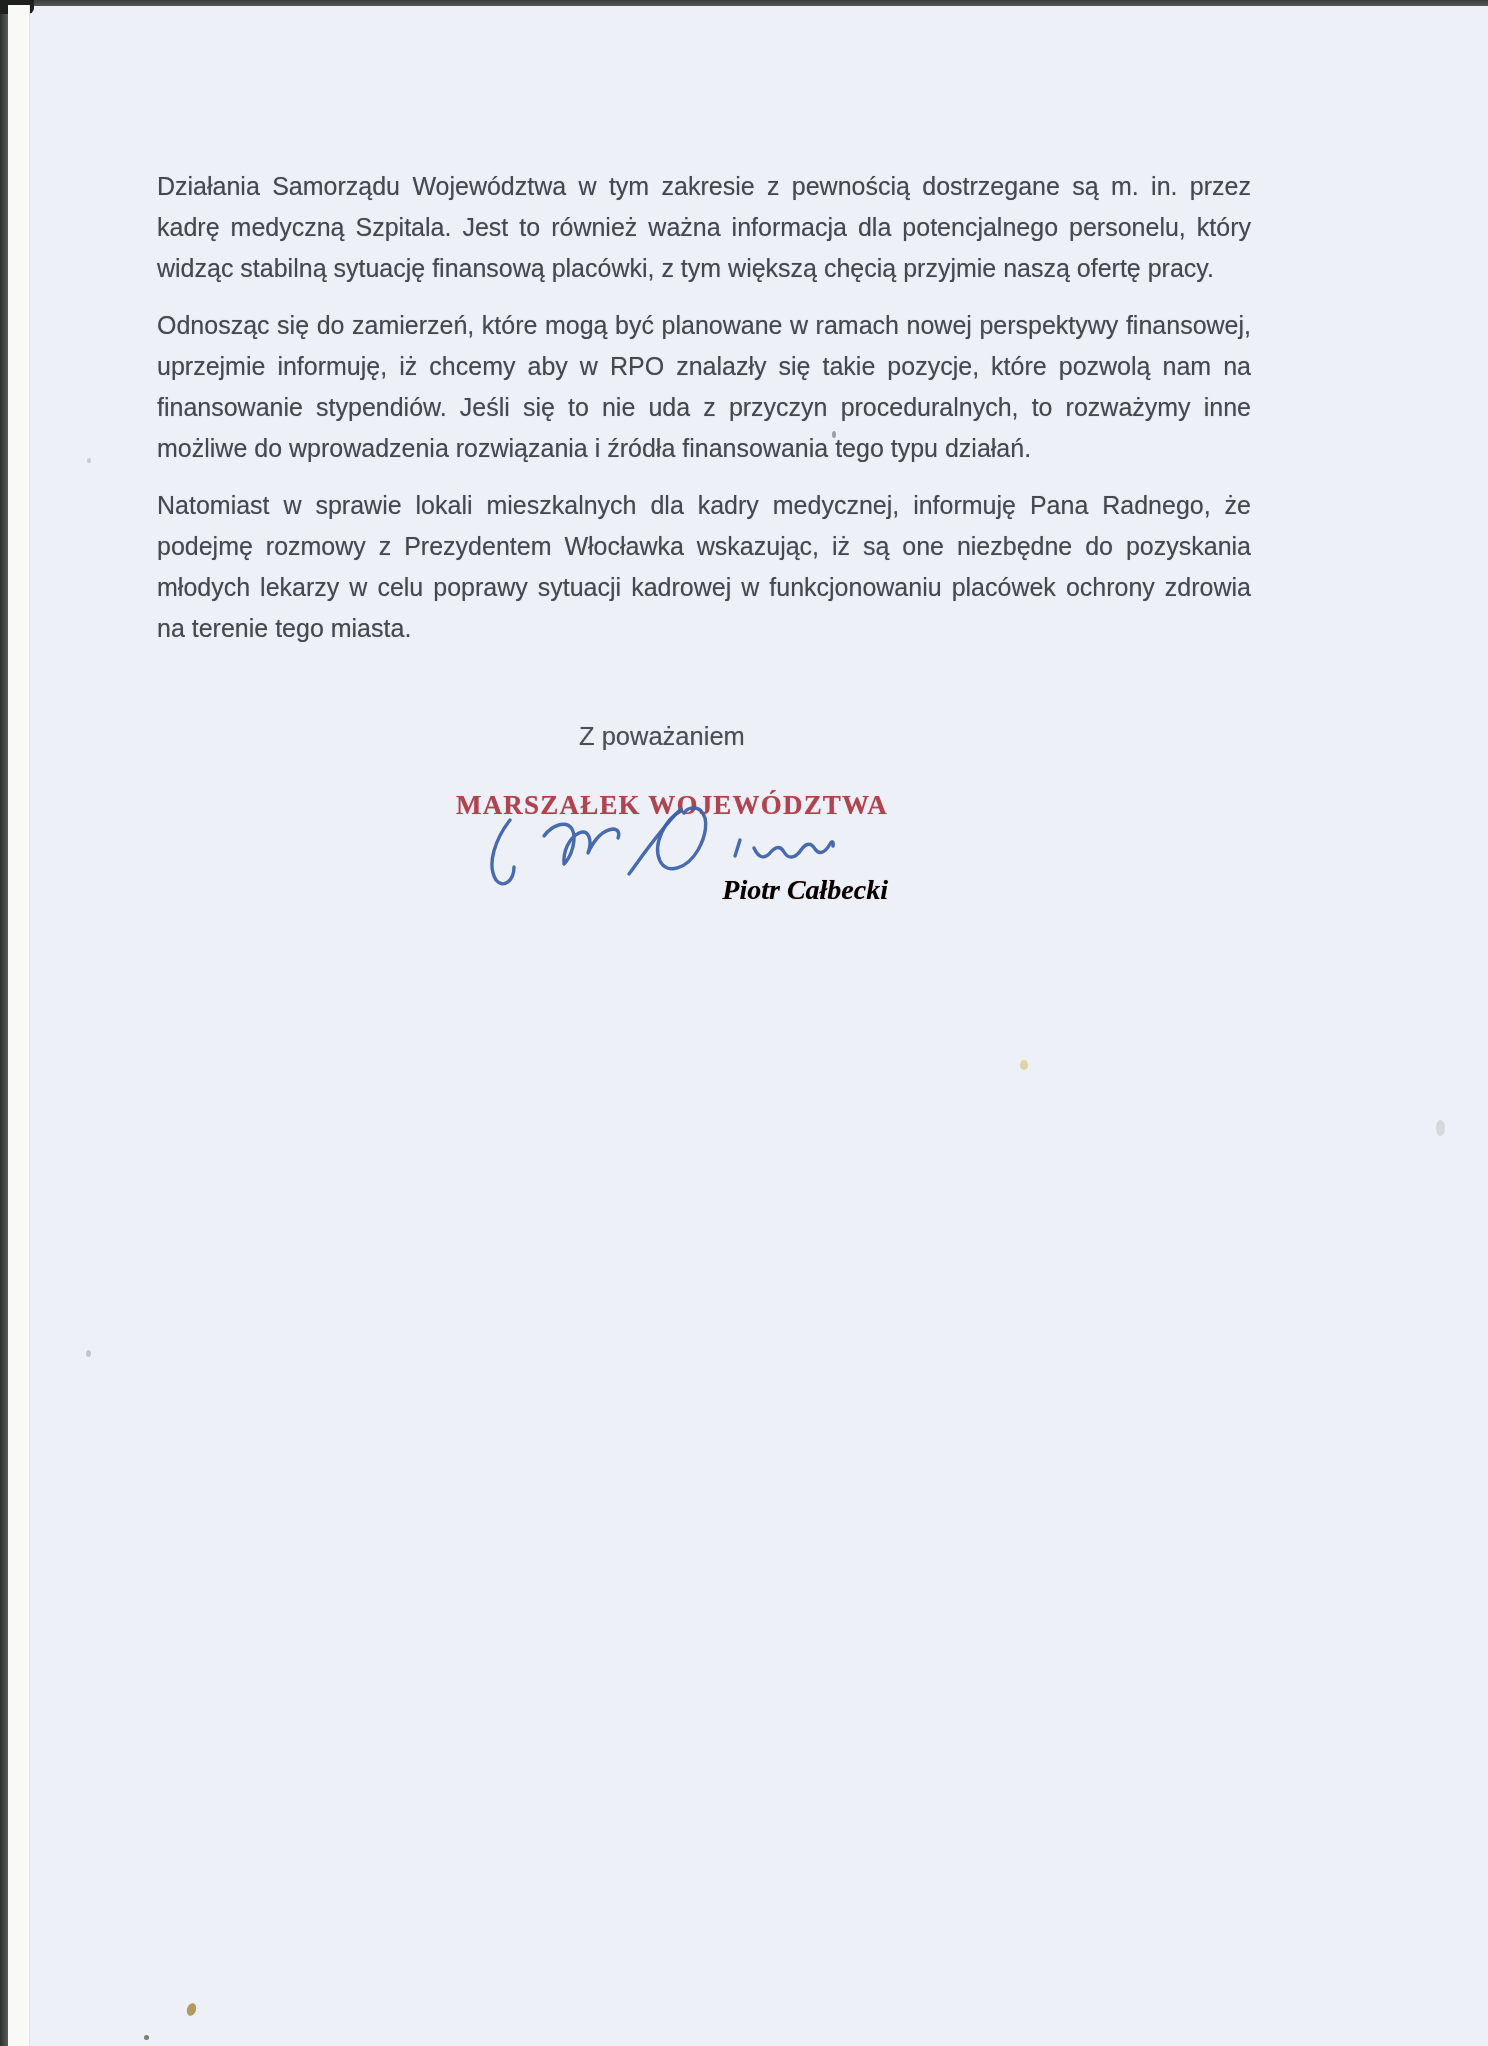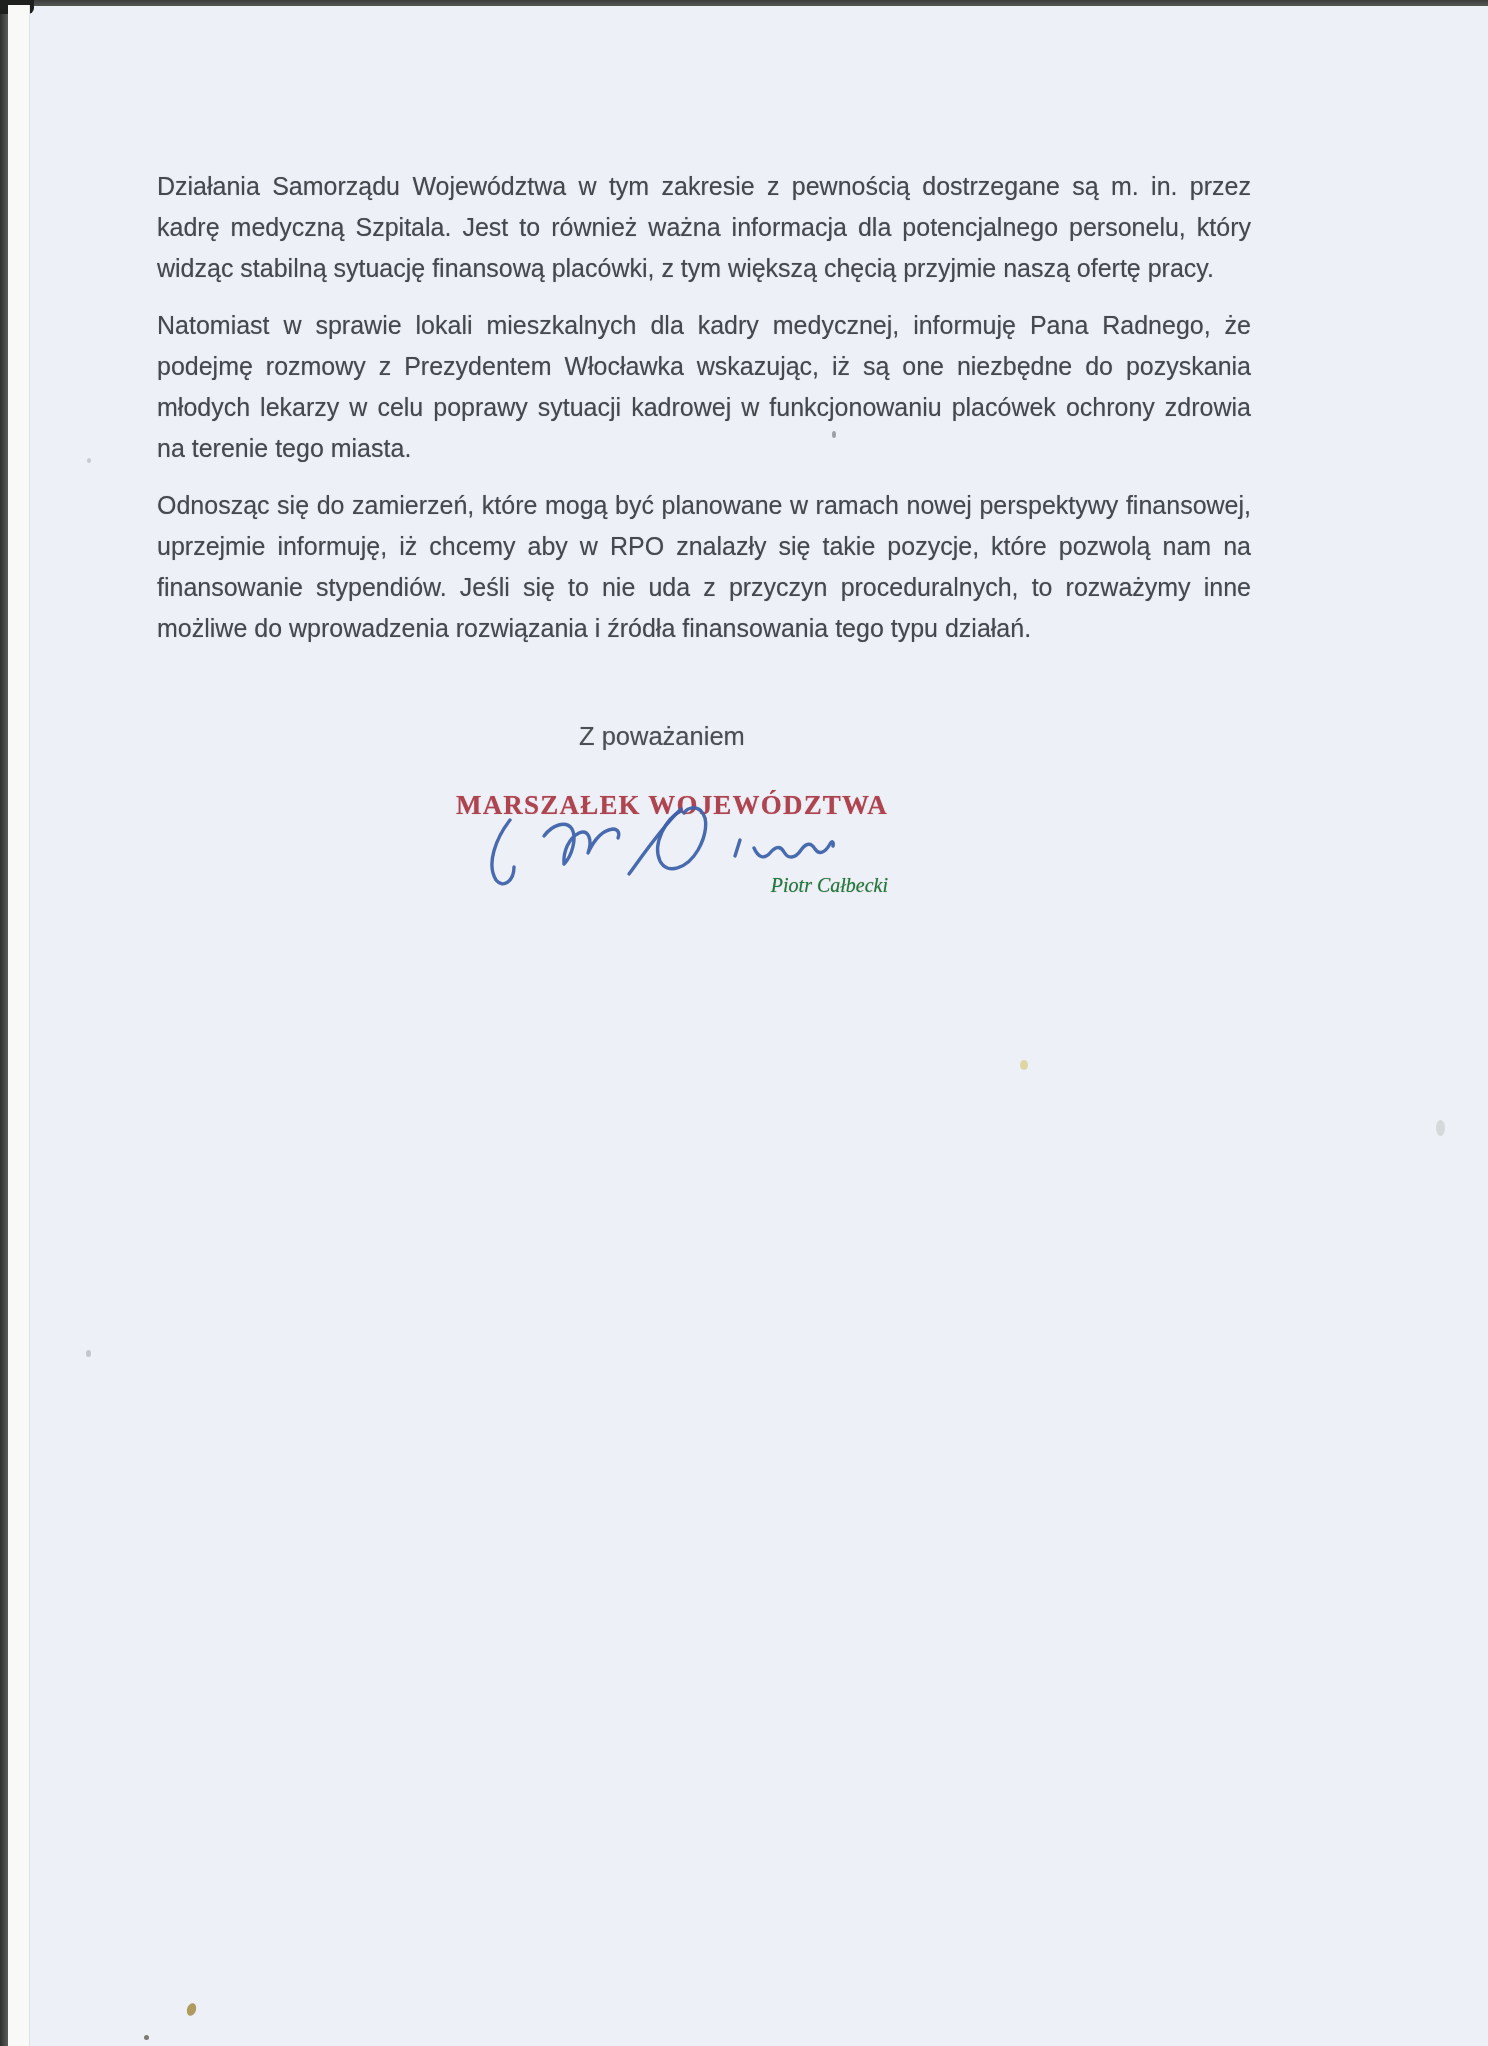--- a/index.html
+++ b/index.html
@@ -74,23 +74,23 @@
     letter-spacing: 1.2px;
     color: #ae4450;
     text-shadow: 0 0 1px rgba(174,68,80,0.6);
     white-space: nowrap;
   }
   .signer-name {
     position: absolute;
     left: 0; top: 84px; width: 100%;
     font-family: "Liberation Serif", "DejaVu Serif", serif;
     font-style: italic;
-    font-weight: normal;
-    font-size: 20px;
-    color: #15803d;
+    font-weight: bold;
+    font-size: 28px;
+    color: #000000;
     text-shadow: 0 0 1px rgba(166,61,74,0.6);
   }
   .signature-ink {
     position: absolute;
     left: 74px; top: 14px;
     width: 352px; height: 84px;
     overflow: visible;
   }
   .signature-ink path {
     fill: none;
@@ -117,22 +117,22 @@
 <div class="page">
 
   <div class="scan-top-edge"></div>
   <div class="scan-left-edge"></div>
   <div class="scan-corner-mark"></div>
   <div class="paper-edge-strip"></div>
   <div class="paper-edge-line"></div>
 
   <div class="letter-body">
     <p>Działania Samorządu Województwa w tym zakresie z pewnością dostrzegane są m. in. przez kadrę medyczną Szpitala. Jest to również ważna informacja dla potencjalnego personelu, który widząc stabilną sytuację finansową placówki, z tym większą chęcią przyjmie naszą ofertę pracy.</p>
+    <p>Odnosząc się do zamierzeń, które mogą być planowane w ramach nowej perspektywy finansowej, uprzejmie informuję, iż chcemy aby w RPO znalazły się takie pozycje, które pozwolą nam na finansowanie stypendiów. Jeśli się to nie uda z przyczyn proceduralnych, to rozważymy inne możliwe do wprowadzenia rozwiązania i źródła finansowania tego typu działań.</p>
     <p>Natomiast w sprawie lokali mieszkalnych dla kadry medycznej, informuję Pana Radnego, że podejmę rozmowy z Prezydentem Włocławka wskazując, iż są one niezbędne do pozyskania młodych lekarzy w celu poprawy sytuacji kadrowej w funkcjonowaniu placówek ochrony zdrowia na terenie tego miasta.</p>
-    <p>Odnosząc się do zamierzeń, które mogą być planowane w ramach nowej perspektywy finansowej, uprzejmie informuję, iż chcemy aby w RPO znalazły się takie pozycje, które pozwolą nam na finansowanie stypendiów. Jeśli się to nie uda z przyczyn proceduralnych, to rozważymy inne możliwe do wprowadzenia rozwiązania i źródła finansowania tego typu działań.</p>
   </div>
 
   <div class="closing-text">Z poważaniem</div>
 
   <div class="signature-block">
     <div class="stamp-title">MARSZAŁEK WOJEWÓDZTWA</div>
 
     <svg class="signature-ink" viewBox="0 0 352 84" xmlns="http://www.w3.org/2000/svg">
       <path d="M 28,16 C 14,34 4,60 14,76 C 21,85 32,77 32,63" stroke="#3f62aa"></path>
       <path d="M 62,32 C 70,21 84,16 90,25 C 95,34 90,52 82,60 C 81,47 87,34 97,29 C 106,25 111,35 106,49 C 112,36 121,26 131,25 C 136,25 138,29 136,34" stroke="#3f62aa"></path>

